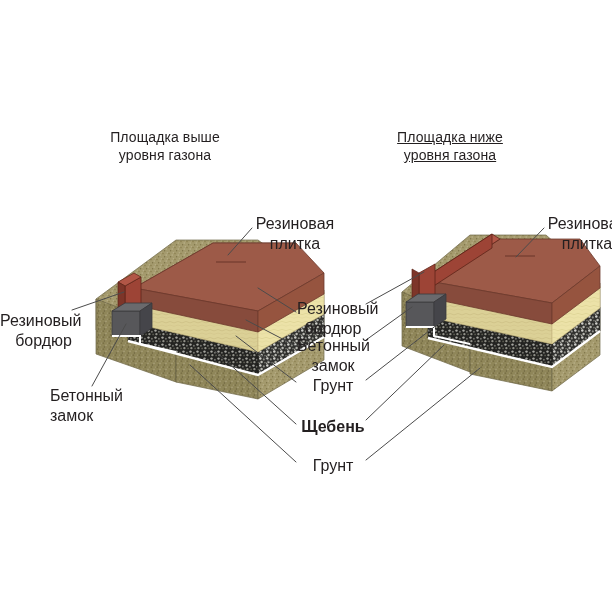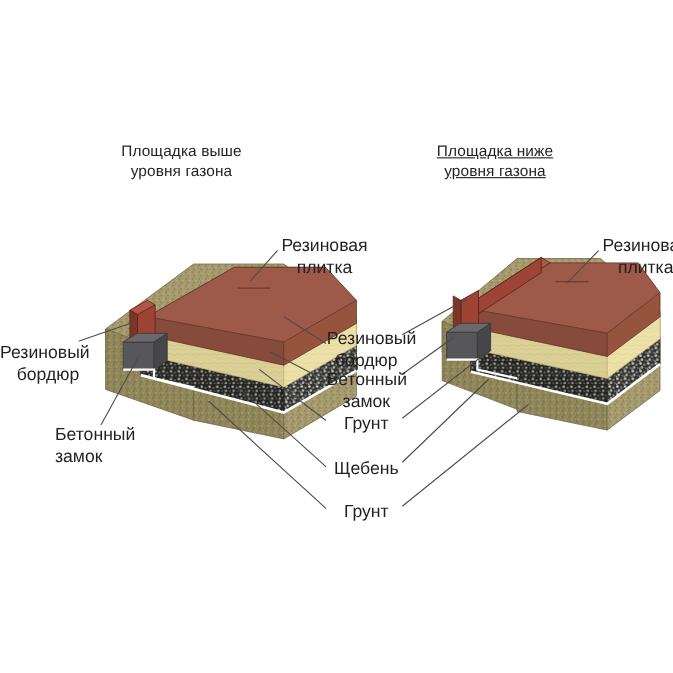--- a/index.html
+++ b/index.html
@@ -224,20 +224,20 @@
 замок</div>
 
   <div class="callout c" style="left:297px; top:299px; width:72px;">Резиновый
 бордюр</div>
 
   <div class="callout c" style="left:297px; top:336px; width:72px;">Бетонный
 замок</div>
 
   <div class="callout c" style="left:301px; top:376px; width:64px;">Грунт</div>
 
-  <div class="callout c" style="left:299px; top:417px; width:68px;">Щебень</div>
+  <div class="callout c" style="left:299px; top:417px; width:68px;font-weight:bold;">Щебень</div>
 
   <div class="callout c" style="left:303px; top:456px; width:60px;">Грунт</div>
 
   <div class="callout c" style="left:544px; top:214px; width:86px;">Резиновая
 плитка</div>
 
 </div>
 
 </body></html>

